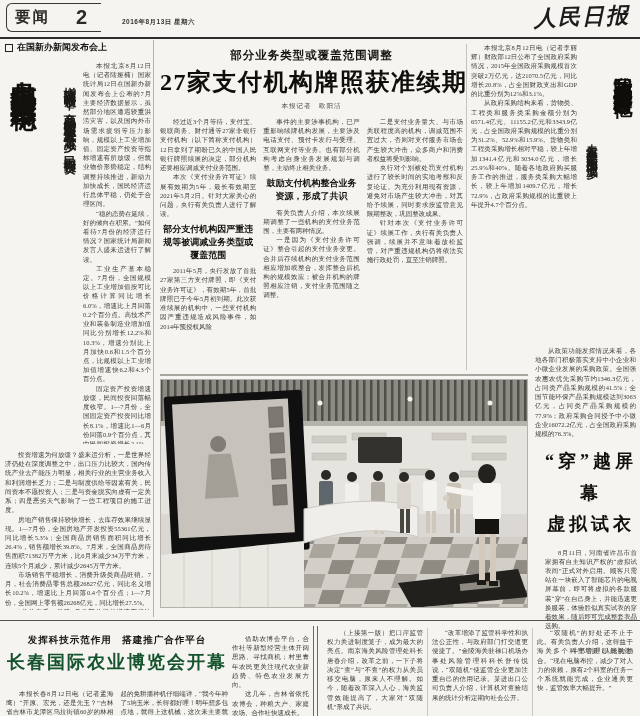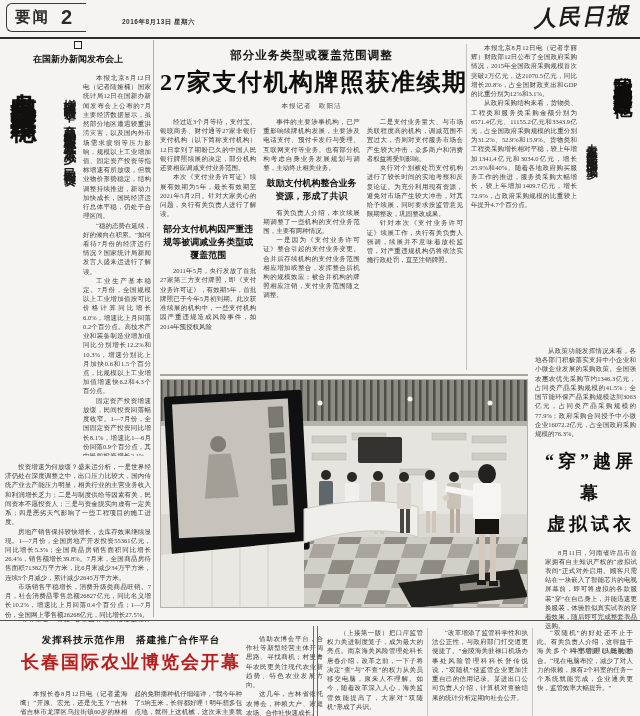--- a/index.html
+++ b/index.html
@@ -1,34 +1,34 @@
 <!DOCTYPE html>
 <html><head>
 <meta charset="utf-8">
 <style>
   html,body{margin:0;padding:0;}
   #page{position:relative;width:640px;height:716px;background:#f5f4f0;overflow:hidden;
         font-family:"Liberation Serif","DejaVu Serif",serif;color:#2c2b28;}
   .abs{position:absolute;}
   
   #hdr{left:0;top:0;width:640px;height:37px;border-bottom:2px solid #2e2d2b;}
-  #secbox{position:absolute;left:6px;top:3px;height:27px;display:flex;align-items:center;gap:11px;
+  #secbox{position:absolute;left:6px;top:3px;height:27px;display:flex;align-items:center;gap:26px;
           padding:0 14px 0 8px;border:1.5px solid #3a3937;border-right:none;border-radius:6px 0 0 6px;}
   .sec-name{font-size:15.5px;font-weight:bold;letter-spacing:2px;}
   .sec-num{font-size:20px;font-weight:bold;font-family:"Liberation Sans",sans-serif;}
   #hdr-date{position:absolute;left:122px;top:18px;font:bold 6.5px "Liberation Sans",sans-serif;color:#34332ف;color:#343330;letter-spacing:.5px;}
   #masthead{position:absolute;right:10px;top:2px;font-size:22px;font-weight:bold;font-style:italic;
             letter-spacing:2px;transform:rotate(-2deg);color:#1d1c1a;}
   
   .vrule{background:#b3b0aa;width:1px;}
   
   .t6{font-size:6.5px;line-height:1.42;text-align:justify;color:#3d3c39;}
   .t6 p{margin:0;text-indent:2em;}
   .vert{writing-mode:vertical-rl;text-orientation:upright;}
-  .kicker{display:flex;align-items:center;gap:4px;font:bold 9px "Liberation Sans",sans-serif;color:#181715;flex-direction:column;}
+  .kicker{display:flex;align-items:center;gap:4px;font:bold 9px "Liberation Sans",sans-serif;color:#181715;}
   .kicker .sq{width:6px;height:6px;border:1.3px solid #23221f;flex:none;}
   .sub{font:bold 9px "Liberation Sans",sans-serif;color:#14130f;text-align:center;margin:5px 1px;line-height:1.4;}
   
   #artA{left:5px;top:41px;width:146px;}
   #blkA{display:flex;margin-top:7px;height:383px;overflow:hidden;}
   #hlA{width:34px;font-size:26px;font-weight:bold;line-height:1.25;letter-spacing:2px;color:#12110e;}
   #shA{width:40px;font-size:12.5px;font-weight:bold;line-height:1.55;letter-spacing:2px;padding-top:16px;color:#1b1a17;}
   #bdA{flex:1;padding-left:4px;overflow:hidden;}
   #btA{margin-top:6px;height:160px;overflow:hidden;}
   
@@ -47,24 +47,24 @@
   #btC{margin-left:64px;width:101px;height:95px;overflow:hidden;margin-top:3px;}
   
   #photoRule{left:160px;top:374px;width:368px;height:2px;background:#a9a6a0;}
   #photo{left:160px;top:379px;width:368px;height:229px;background:#dbd8d3;}
   
   #capBlock{left:545px;top:446px;width:92px;}
   #capTitle{font-size:18px;font-weight:bold;text-align:center;letter-spacing:4px;line-height:1.75;color:#12110e;}
   #capText{margin-top:7px;height:96px;overflow:hidden;}
   
   #bandRule{left:0;top:620px;width:640px;height:1px;background:#55534f;}
-  #artD{left:20px;top:634px;width:303px;display:flex;gap:4px;height:82px;overflow:hidden;}
+  #artD{left:6px;top:634px;width:303px;display:flex;gap:4px;height:82px;overflow:hidden;}
   #dLeft{width:222px;flex:none;}
   #eyebrowD{text-align:center;font:bold 9.5px "Liberation Sans",sans-serif;letter-spacing:1px;color:#15140f;}
-  #hlD{text-align:center;font-size:18px;font-weight:bold;letter-spacing:2px;margin:3px 0 15px;white-space:nowrap;color:#b91c1c;}
+  #hlD{text-align:center;font-size:18px;font-weight:bold;letter-spacing:2px;margin:3px 0 15px;white-space:nowrap;color:#14532d;}
   #bdD{column-count:2;column-gap:7px;height:46px;overflow:hidden;}
   #dSide{flex:1;overflow:hidden;}
   #divDE{left:313px;top:626px;width:3px;height:90px;border-left:1px solid #6b6965;border-right:1px solid #6b6965;}
   #artE{left:323px;top:628px;width:314px;display:flex;height:88px;overflow:hidden;}
   .colE{flex:1;overflow:hidden;padding:0 4px;}
   .colE + .colE{border-left:1px solid #c9c6c0;}
 </style>
 </head>
 <body>
 

